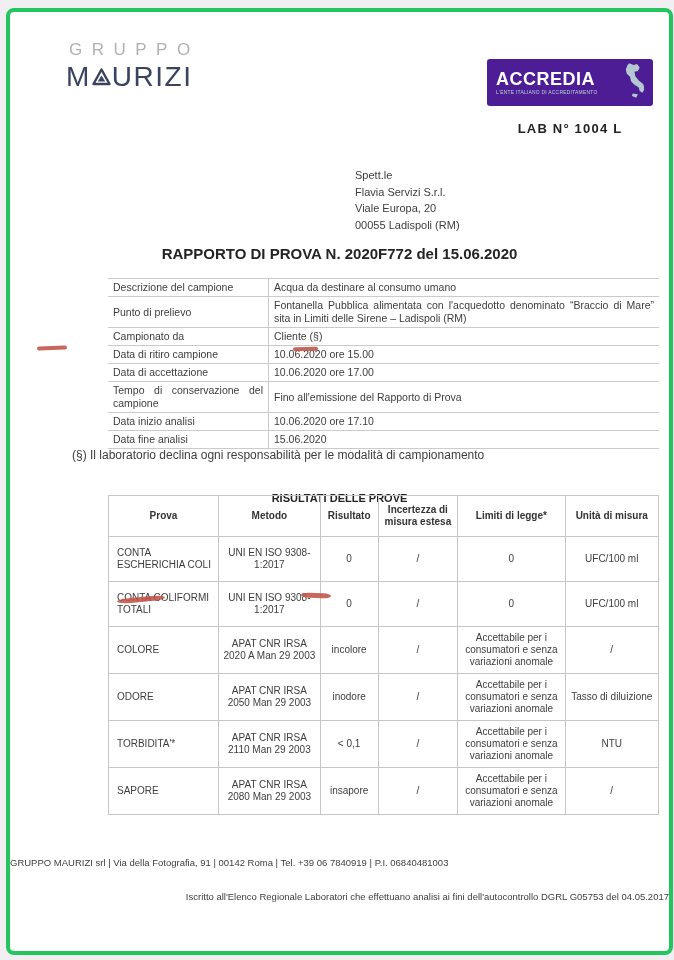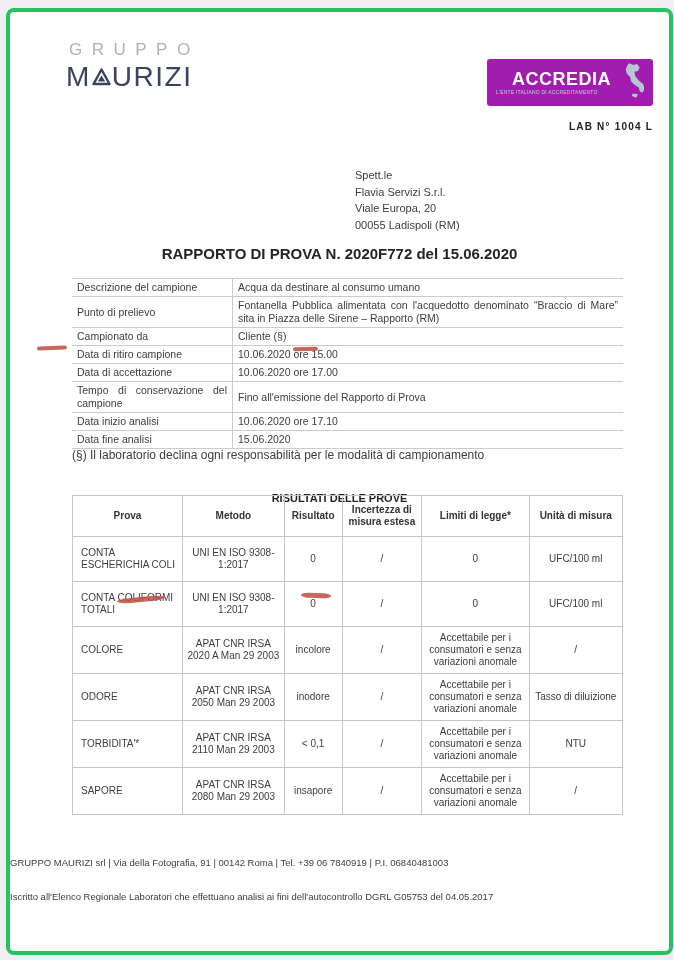--- a/index.html
+++ b/index.html
@@ -30,52 +30,51 @@
     display:flex;align-items:center;
     font-size:28px;color:#3a4360;letter-spacing:1.5px;
     margin-top:1px;white-space:nowrap;
   }
   .logo-bottom .tri{margin:0 1px;display:inline-block;}
 
   .ilac-stamp{position:absolute;left:362px;top:30px;width:94px;height:88px;}
 
   .accredia-wrap{position:absolute;left:477px;top:47px;width:166px;}
   .accredia-box{
-    background:#a21caf;border-radius:3px;height:47px;
+    background:#4c1d95;border-radius:3px;height:47px;
     display:flex;align-items:center;padding:0 9px;gap:7px;
     box-sizing:border-box;
-    text-align:right;
   }
   .accredia-text{flex:1;min-width:0;}
   .accredia-name{
     color:#ffffff;font-weight:bold;font-size:18px;letter-spacing:0.5px;line-height:20px;
   }
   .accredia-tagline{
     color:#c3d2d8;font-size:6px;letter-spacing:0.3px;line-height:7px;
     white-space:nowrap;transform:scale(0.82);transform-origin:left center;
   }
   .lab-number{
-    margin-top:15px;text-align:right;
-    font-size:10px;font-weight:bold;letter-spacing:1.2px;color:#222;
+    margin-top:15px;text-align:center;
+    font-size:13px;font-weight:bold;letter-spacing:1.2px;color:#222;
   }
 
   
   .recipient{
     position:absolute;left:345px;top:155px;
     font-size:11px;line-height:16.5px;color:#3d3d3d;
   }
 
   
   .report-title{
     position:absolute;left:0;top:233px;width:100%;
     text-align:center;font-size:15px;font-weight:bold;color:#242424;
   }
 
   
-  table{border-collapse:collapse;}
+  table{border-collapse:collapse;margin-left:36px;}
   .info-table{
     position:absolute;left:62px;top:266px;width:551px;
     font-size:10.5px;color:#3d3d3d;table-layout:fixed;
   }
   .info-table td{
     border-top:1px solid #cbcbcb;border-bottom:1px solid #cbcbcb;
     padding:2px 5px;line-height:13px;vertical-align:middle;
   }
   .info-table td.lbl{width:150px;border-right:1px solid #cbcbcb;}
   .info-table td.justify{text-align:justify;}
@@ -100,21 +99,21 @@
   .results-table td.prova{text-align:left;padding-left:8px;}
   .results-table td{height:34px;}
 
   
   .footer-line1{
     position:absolute;left:0;top:845px;width:100%;
     font-size:9.5px;color:#3d3d3d;
   }
   .footer-line2{
     position:absolute;left:0;top:879px;width:100%;
-    text-align:left;font-size:9.5px;color:#3d3d3d;
+    text-align:right;font-size:9.5px;color:#3d3d3d;
   }
   .page-number{
     position:absolute;right:56px;top:898px;font-size:9.5px;color:#3d3d3d;margin-top:43px;
   }
 
   
   .pen{position:absolute;background:#c05248;opacity:0.88;border-radius:3px;}
   .pen1{left:27px;top:334px;width:30px;height:4px;transform:rotate(-2deg);}
   .pen2{left:283px;top:335px;width:25px;height:4px;transform:rotate(-1deg);}
   .pen3{left:107px;top:585px;width:48px;height:5px;transform:rotate(-5deg);border-radius:40%/70%;}
@@ -166,21 +165,21 @@
   <div class="report-title">RAPPORTO DI PROVA N. 2020F772 del 15.06.2020</div>
 
   <table class="info-table">
     <tbody>
       <tr class="single">
         <td class="lbl">Descrizione del campione</td>
         <td>Acqua da destinare al consumo umano</td>
       </tr>
       <tr>
         <td class="lbl">Punto di prelievo</td>
-        <td class="justify">Fontanella Pubblica alimentata con l'acquedotto denominato “Braccio di Mare” sita in Piazza delle Sirene – Rapporto (RM)</td>
+        <td class="justify">Fontanella Pubblica alimentata con l'acquedotto denominato “Braccio di Mare” sita in Limiti delle Sirene – Ladispoli (RM)</td>
       </tr>
       <tr class="single">
         <td class="lbl">Campionato da</td>
         <td>Cliente (§)</td>
       </tr>
       <tr class="single">
         <td class="lbl">Data di ritiro campione</td>
         <td>10.06.2020 ore 15.00</td>
       </tr>
       <tr class="single">

